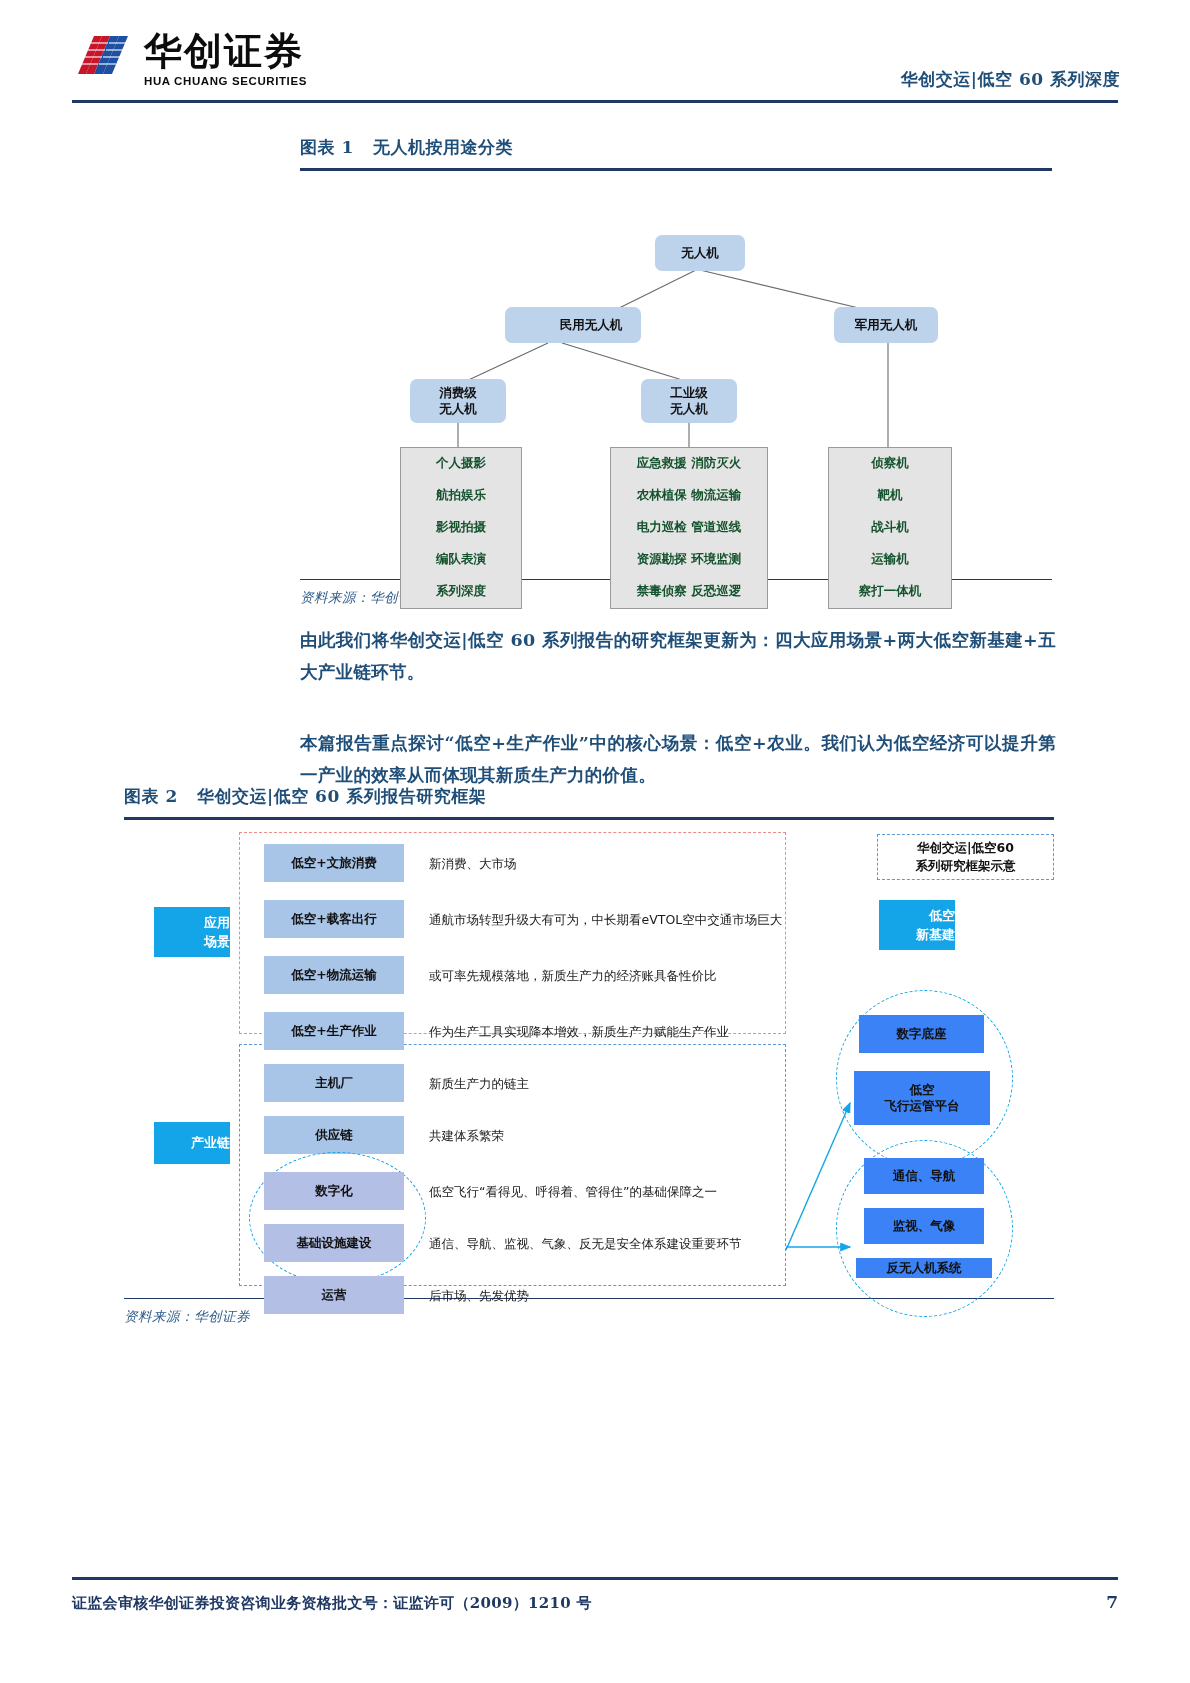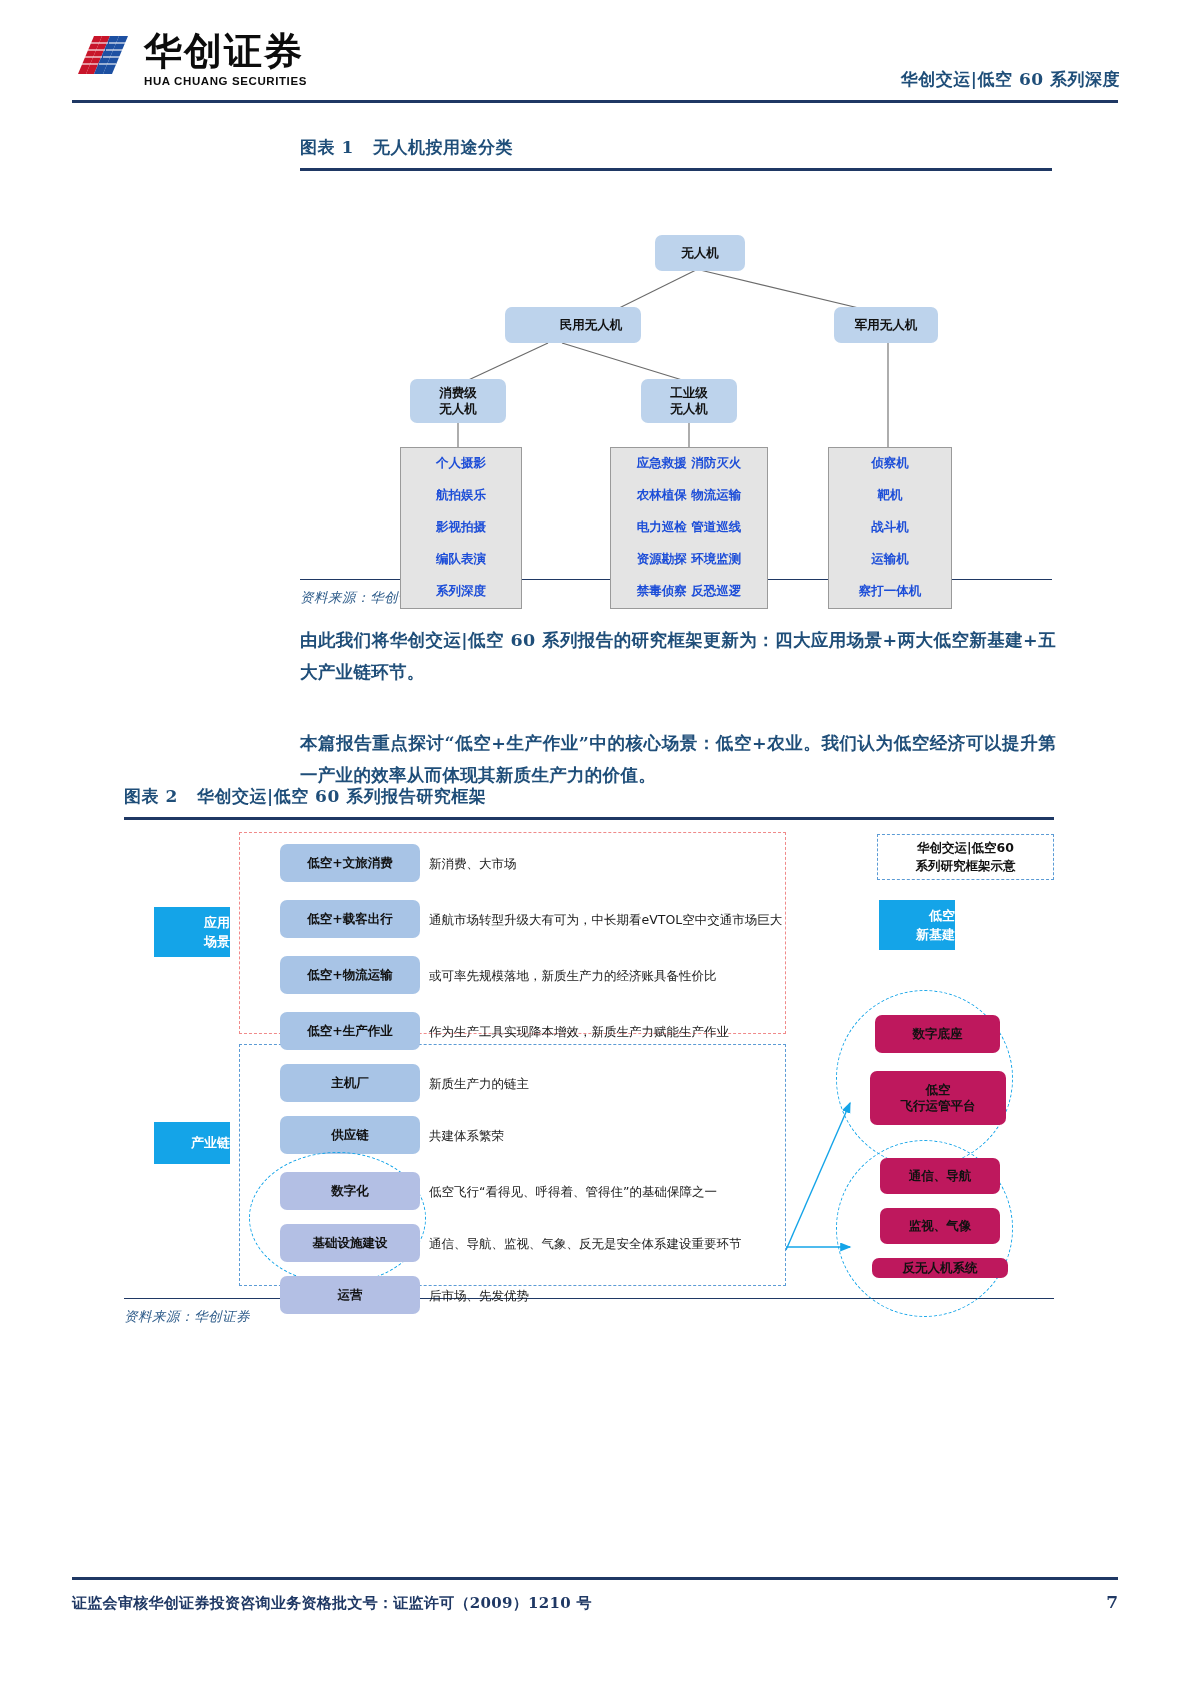--- a/index.html
+++ b/index.html
@@ -44,21 +44,21 @@
   #fig1-canvas{position:relative;width:752px;height:400px;margin-top:4px;}
   .node-blue{
     position:absolute;background:#bdd3ec;border-radius:7px;
     display:flex;align-items:center;justify-content:center;text-align:center;
     font-family:"DejaVu Sans",sans-serif;font-size:12.5px;font-weight:bold;color:#111;
     line-height:16px;
   }
   .leaf-box{
     position:absolute;background:#e4e4e4;border:1px solid #9a9a9a;
     display:flex;flex-direction:column;align-items:center;justify-content:center;
-    font-family:"DejaVu Sans",sans-serif;font-size:12.5px;font-weight:bold;color:#1d4ed8;
+    font-family:"DejaVu Sans",sans-serif;font-size:12.5px;font-weight:bold;color:#14532d;
   }
   .leaf-box span{display:block;margin:7.5px 0;white-space:nowrap;}
   #fig1 svg.edges{position:absolute;left:0;top:0;}
 
   
   .para{
     position:absolute;
     font-family:"DejaVu Serif","Liberation Serif",serif;
     font-size:17.5px;font-weight:bold;color:#1f4e79;
     line-height:32px;letter-spacing:0.3px;
@@ -69,27 +69,27 @@
   #fig2{position:absolute;left:124px;top:785px;width:930px;}
   #fig2 .rule-thick{margin-top:9px;}
   #fig2-canvas{position:relative;width:930px;height:470px;margin-top:2px;}
   .cat-tag{
     position:absolute;background:#14a4e8;color:#fff;
     font-family:"DejaVu Sans",sans-serif;font-size:13px;font-weight:bold;
     display:flex;flex-direction:column;align-items:flex-end;justify-content:center;
     line-height:19px;text-align:center;
   }
   .pill{
-    position:absolute;background:#a8c4e6;border-radius:7px;
+    position:absolute;background:#a8c4e6;border-radius:0;
     display:flex;align-items:center;justify-content:center;
     font-family:"DejaVu Sans",sans-serif;font-size:12.5px;font-weight:bold;color:#111;
-    text-align:center;line-height:16px;margin-left:16px;
+    text-align:center;line-height:16px;
   }
   .pill.lilac{background:#b3bfe4;}
-  .pill.pale{background:#be185d;}
+  .pill.pale{background:#3b82f6;}
   .desc{
     position:absolute;
     font-family:"DejaVu Sans",sans-serif;font-size:12.5px;color:#1a1a1a;
     white-space:nowrap;line-height:18px;
   }
   .dash-red{position:absolute;border:1.4px dashed #f08a8a;}
   .dash-blue{position:absolute;border:1.4px dashed #5b9bd5;}
   .legend-box{
     position:absolute;border:1.4px dashed #5b9bd5;
     display:flex;flex-direction:column;align-items:center;justify-content:center;

